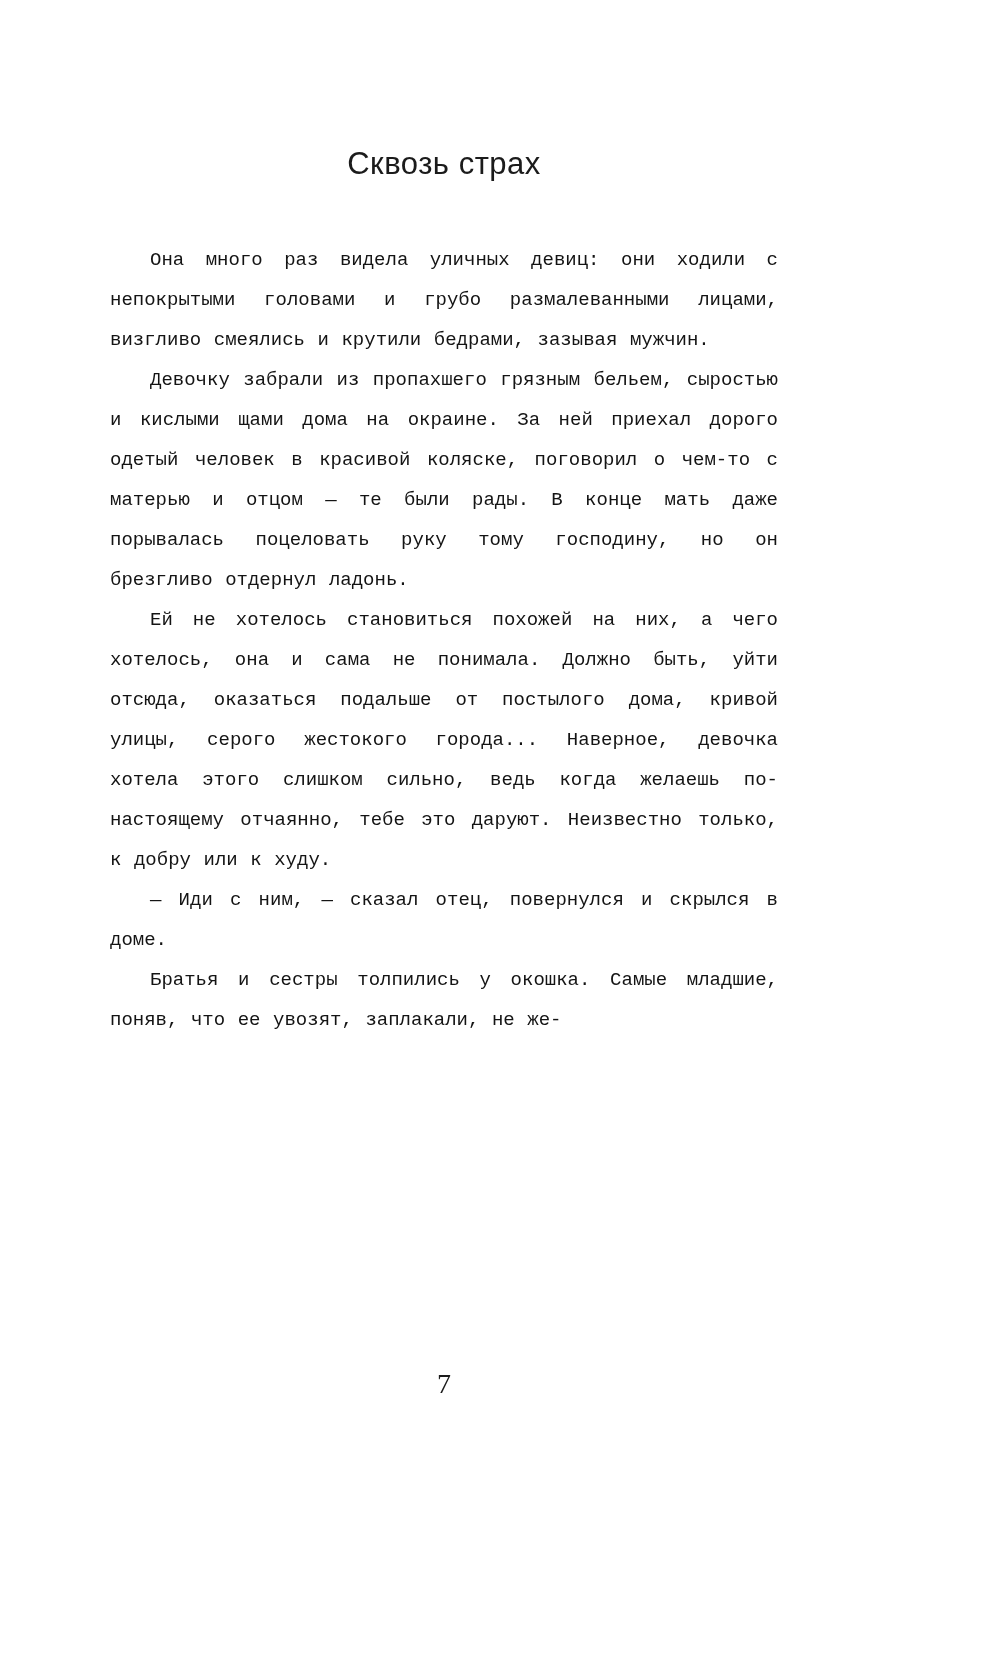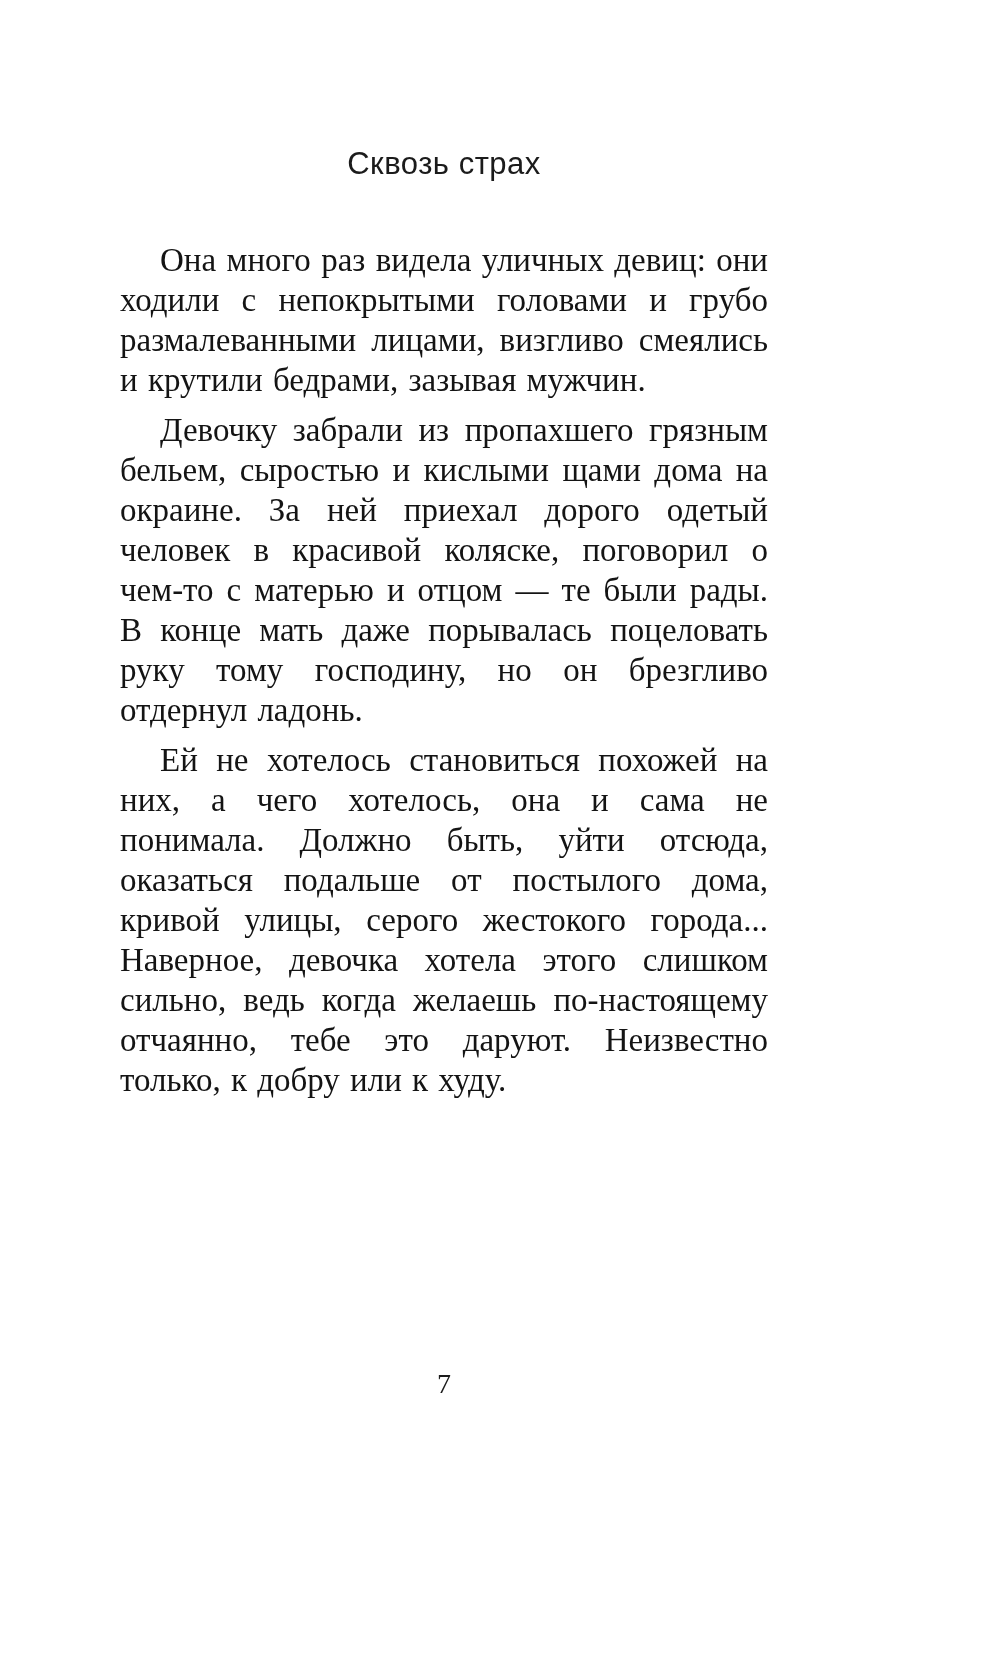--- a/index.html
+++ b/index.html
@@ -25,26 +25,26 @@
     font-family: "Liberation Sans", "DejaVu Sans", sans-serif;
     font-weight: 500;
     font-size: 31px;
     line-height: 36px;
     text-align: center;
     letter-spacing: 0.5px;
     margin: 0 0 58px 0;
     color: #1b1b1b;
   }
   .body-text p {
-    font-family: Liberation Serif, serif;
-    font-size: 33px;
+    font-family: Liberation Mono, monospace;
+    font-size: 19px;
     line-height: 40px;
     text-align: justify;
     text-indent: 40px;
-    margin: 10px;
+    margin: 0;
     color: #141414;
     word-spacing: 0.06em;
   }
   .page-number {
     position: absolute;
     left: 0;
     top: 1368px;
     width: 888px; 
     text-align: center;
     font-family: "Liberation Serif", "DejaVu Serif", serif;
@@ -58,19 +58,21 @@
 <div class="book-page">
 
   <div class="text-block">
 
     <h1 class="chapter-title">Сквозь страх</h1>
 
     <div class="body-text">
       <p>Она много раз видела уличных девиц: они ходили с непокрытыми головами и грубо размалеванными лицами, визгливо смеялись и крутили бедрами, зазывая мужчин.</p>
       <p>Девочку забрали из пропахшего грязным бельем, сыростью и кислыми щами дома на окраине. За ней приехал дорого одетый человек в красивой коляске, поговорил о чем-то с матерью и отцом — те были рады. В конце мать даже порывалась поцеловать руку тому господину, но он брезгливо отдернул ладонь.</p>
       <p>Ей не хотелось становиться похожей на них, а чего хотелось, она и сама не понимала. Должно быть, уйти отсюда, оказаться подальше от постылого дома, кривой улицы, серого жестокого города... Наверное, девочка хотела этого слишком сильно, ведь когда желаешь по-настоящему отчаянно, тебе это даруют. Неизвестно только, к добру или к худу.</p>
+      <p>— Иди с ним, — сказал отец, повернулся и скрылся в доме.</p>
+      <p>Братья и сестры толпились у окошка. Самые младшие, поняв, что ее увозят, заплакали, не же-</p>
     </div>
 
   </div>
 
   <div class="page-number">7</div>
 
 </div>
 
 </body></html>

